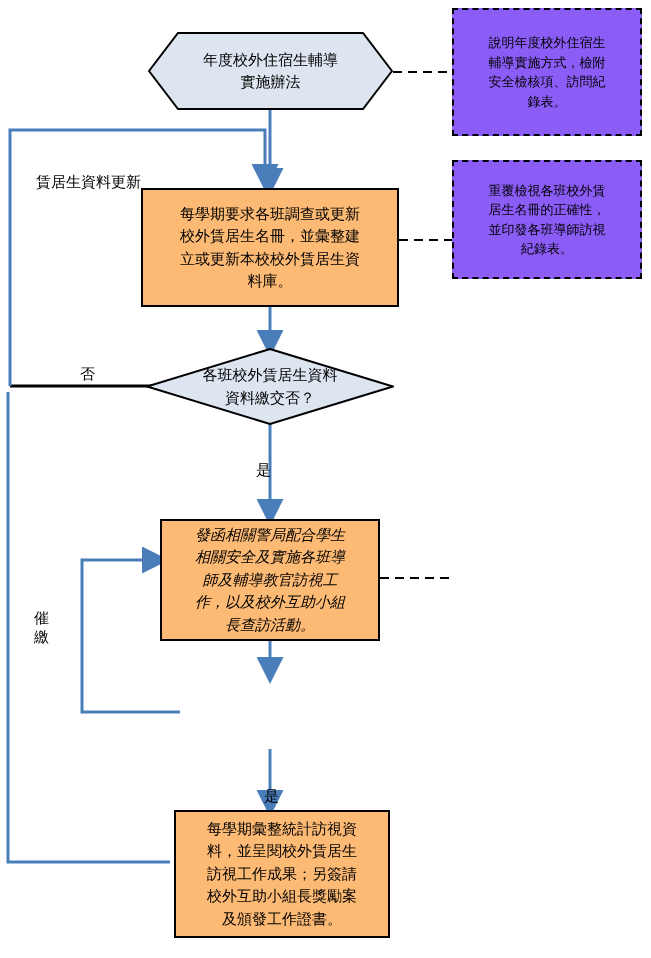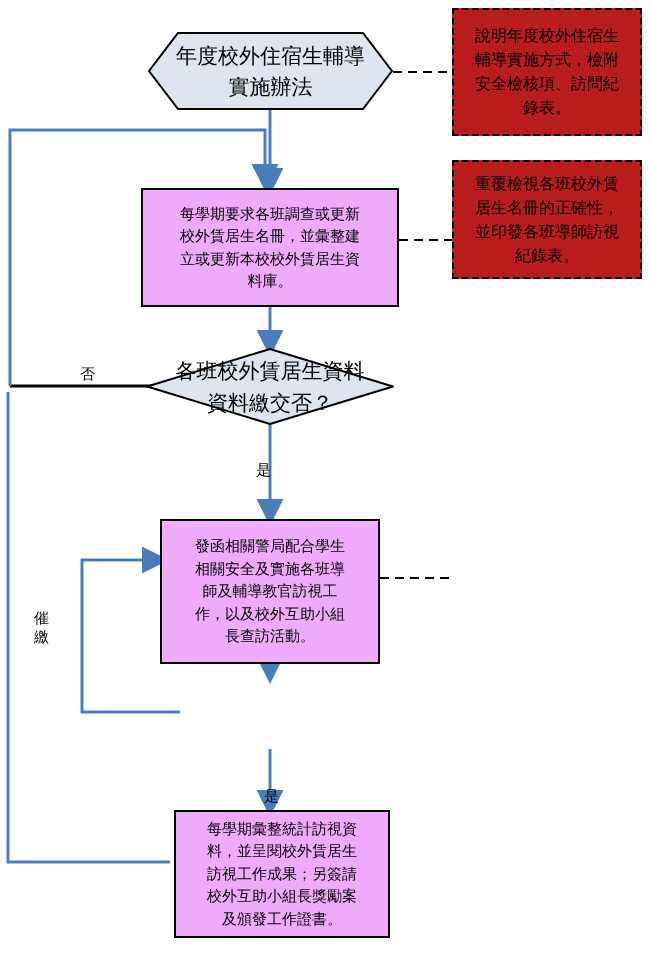--- a/index.html
+++ b/index.html
@@ -13,21 +13,21 @@
   #canvas {
     position: relative;
     width: 651px;
     height: 958px;
     overflow: hidden;
     background: #ffffff;
   }
   .node {
     position: absolute;
     box-sizing: border-box;
-    background: #f0abfc;
+    background: #fdba74;
     border: 2px solid #000000;
     display: flex;
     align-items: center;
     justify-content: center;
     text-align: center;
     color: #000000;
     font-size: 15px;
     line-height: 1.5;
     padding: 4px 8px;
   }
@@ -48,37 +48,37 @@
   .shape-label {
     position: absolute;
     left: 0;
     top: 0;
     width: 100%;
     height: 100%;
     display: flex;
     align-items: center;
     justify-content: center;
     text-align: center;
-    font-size: 21px;
+    font-size: 15px;
     line-height: 1.5;
     color: #000;
   }
   .shape-label .txt {
     white-space: pre-line;
   }
   .note {
     position: absolute;
     box-sizing: border-box;
-    background: #b91c1c;
+    background: #8b5cf6;
     border: 2px dashed #000000;
     display: flex;
     align-items: center;
     justify-content: center;
     text-align: center;
-    font-size: 16px;
+    font-size: 13px;
     line-height: 1.5;
     color: #000;
     padding: 4px 10px;
   }
   .note .txt {
     white-space: pre-line;
   }
   .edge-label {
     position: absolute;
     font-size: 15px;
@@ -145,21 +145,21 @@
   <div class="diawrap" style="left:146px; top:348px; width:248px; height:77px;">
     <svg width="248" height="77" viewBox="0 0 248 77">
       <polygon points="124,1 247,38.5 124,76 1,38.5" fill="#dde5f0" stroke="#000000" stroke-width="2"></polygon>
     </svg>
     <div class="shape-label">
       <span class="txt">各班校外賃居生資料
 資料繳交否？</span>
     </div>
   </div>
 
-  <div class="node" style="left:160px; top:519px; width:220px; height:145px;">
+  <div class="node" style="left:160px; top:519px; width:220px; height:122px;font-style:italic;">
     <span class="txt">發函相關警局配合學生
 相關安全及實施各班導
 師及輔導教官訪視工
 作，以及校外互助小組
 長查訪活動。</span>
   </div>
 
 
   <div class="node" style="left:167px; top:810px; width:216px; height:128px;margin-left:7px;">
     <span class="txt">每學期彙整統計訪視資
@@ -181,20 +181,23 @@
 並印發各班導師訪視
 紀錄表。</span>
   </div>
 
   <svg class="links" viewBox="0 0 651 958">
     <line x1="393" y1="72" x2="452" y2="72" stroke="#000" stroke-width="2" stroke-dasharray="9,6"></line>
     <line x1="399" y1="240" x2="452" y2="240" stroke="#000" stroke-width="2" stroke-dasharray="9,6"></line>
     <line x1="380" y1="578" x2="452" y2="578" stroke="#000" stroke-width="2" stroke-dasharray="9,6"></line>
   </svg>
 
+  <div class="edge-label" style="left:36px; top:152px;">
+    <span>賃居生資料更新</span>
+  </div>
   <div class="edge-label" style="left:80px; top:344px;">
     <span>否</span>
   </div>
   <div class="edge-label" style="left:256px; top:440px;">
     <span>是</span>
   </div>
   <div class="edge-label" style="left:34px; top:588px; text-align:center;">
     <span>催
 繳</span>
   </div>

